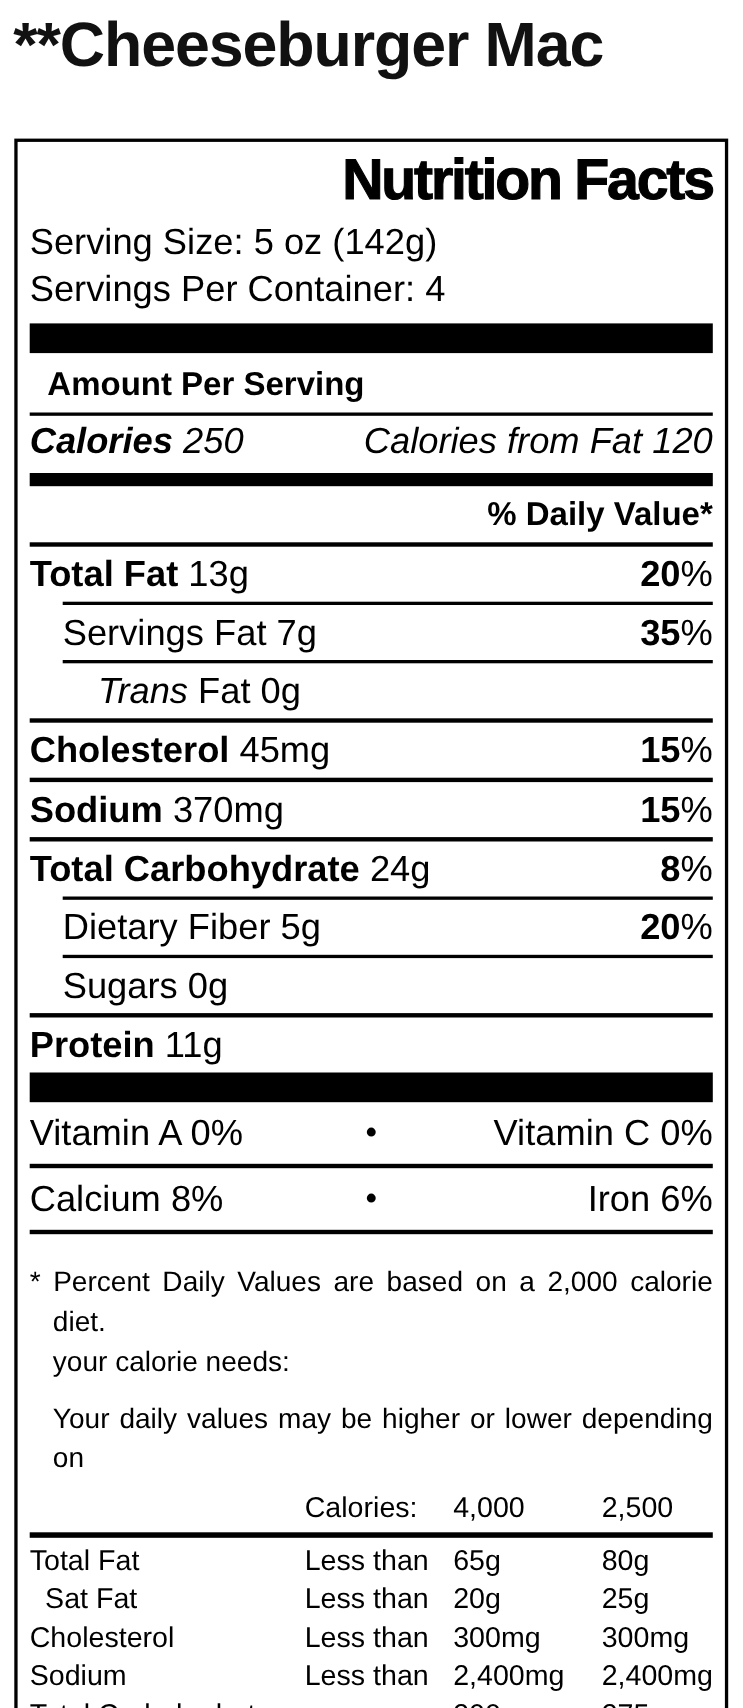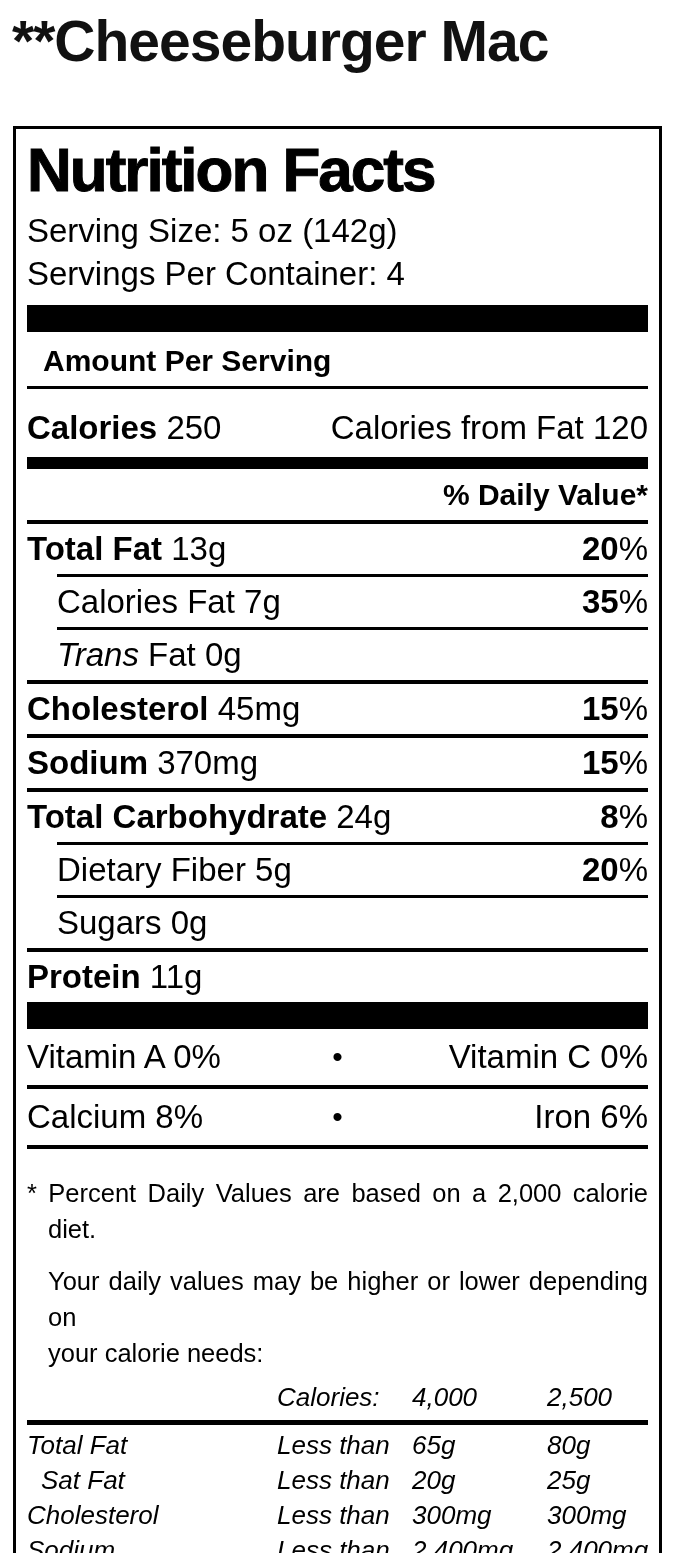--- a/index.html
+++ b/index.html
@@ -19,47 +19,49 @@
     line-height: 74px;
     white-space: nowrap;
   }
   .nf-label {
     margin: 48px 13px 0 13px;
     border: 3px solid #000;
     padding: 6px 11px 10px 11px;
     background: #fff;
   }
   .nf-heading {
-    font-size: 62px;
+    font-size: 52px;
     font-weight: 900;
     letter-spacing: -2px;
     line-height: 1.06;
     margin: 2px 0 6px 0;
     -webkit-text-stroke: 1px #000;
     white-space: nowrap;
+    text-align: right;
   }
   .nf-serving { font-size: 33px; line-height: 43px; }
   .bar { background: #000; }
   .bar-thick { height: 27px; margin-top: 10px; }
   .bar-thick2 { height: 27px; margin-top: 0; }
   .bar-med { height: 12px; }
   .nf-aps {
     font-size: 30px;
     font-weight: 700;
     padding: 12px 0 8px 0;
     margin-left: 16px;
   }
   .nf-calrow {
     display: flex;
     justify-content: space-between;
     align-items: baseline;
     border-top: 3px solid #000;
     font-size: 33px;
     line-height: 38px;
-    padding: 20px 0 10px 0;
+    padding: 4px 0 10px 0;
+    font-style: italic;
   }
   .nf-dvh {
     text-align: right;
     font-size: 30px;
     font-weight: 700;
     padding: 9px 0 8px 0;
   }
   .n-row {
     display: flex;
     justify-content: space-between;
@@ -68,21 +70,21 @@
     font-size: 33px;
     line-height: 36px;
     padding: 7px 0 7px 0;
     gap: 40px;
   }
   .n-row.indent {
     margin-left: 30px;
     border-top-width: 3px;
   }
   .n-name .nm-bold { font-weight: 700; }
-  .n-name .nm-italic { font-style: italic; }
+  .n-name .nm-italic { font-style: italic; margin-left: 32px; }
   .n-dv b { font-weight: 700; }
   .micro-row {
     display: flex;
     align-items: flex-end;
     font-size: 33px;
     line-height: 36px;
     padding: 10px 0;
   }
   .micro-row.sep { border-top: 4px solid #000; }
   .micro-left  { flex: 1; text-align: left; }
@@ -95,21 +97,20 @@
     line-height: 36px;
   }
   .fn-line { text-align: left; }
   .fn-line.justify { text-align: justify; text-align-last: justify; margin-top: 16px; }
   .fn-line.first { text-indent: -21px; }
   .dv-table { font-size: 26px; }
   .tbl-row {
     display: grid;
     grid-template-columns: 250px 135px 135px 1fr;
     line-height: 35px;
-    font-style: italic;
   }
   .tbl-row > span { display: block; }
   .tbl-row .c-indent { padding-left: 14px; }
   .tbl-header { padding: 3px 0 5px 0; }
   .tbl-body { border-top: 5px solid #000; border-bottom: 5px solid #000; padding: 3px 0 6px 0; }
   .tbl-header .c0 { min-height: 1px; }
 </style>
 </head>
 <body>
 
@@ -132,21 +133,21 @@
   <div class="bar bar-med"></div>
 
   <div class="nf-dvh">% Daily Value*</div>
 
   <div id="nutrient-rows">
       <div class="n-row">
         <span class="n-name"><span class="nm-bold">Total Fat</span> 13g</span>
         <span class="n-dv"><b>20</b>%</span>
       </div>
       <div class="n-row indent">
-        <span class="n-name"><span>Calories Fat</span> 7g</span>
+        <span class="n-name"><span>Servings Fat</span> 7g</span>
         <span class="n-dv"><b>35</b>%</span>
       </div>
       <div class="n-row indent">
         <span class="n-name"><span class="nm-italic">Trans</span> Fat 0g</span>
         <span class="n-dv"></span>
       </div>
       <div class="n-row">
         <span class="n-name"><span class="nm-bold">Cholesterol</span> 45mg</span>
         <span class="n-dv"><b>15</b>%</span>
       </div>
@@ -182,22 +183,22 @@
       </div>
       <div class="micro-row sep">
         <span class="micro-left">Calcium 8%</span>
         <span class="micro-bullet">•</span>
         <span class="micro-right">Iron 6%</span>
       </div>
     </div>
 
   <div class="nf-footnote" id="footnote">
       <div class="fn-line first justify">* Percent Daily Values are based on a 2,000 calorie diet.</div>
+      <div class="fn-line">your calorie needs:</div>
       <div class="fn-line justify">Your daily values may be higher or lower depending on</div>
-      <div class="fn-line">your calorie needs:</div>
     </div>
 
   <div class="dv-table">
     <div class="tbl-row tbl-header" id="tbl-header">
         <span class="c0"></span>
         <span class="c1">Calories:</span>
         <span class="c2">4,000</span>
         <span class="c3">2,500</span>
       </div>
     <div class="tbl-body" id="tbl-body">

